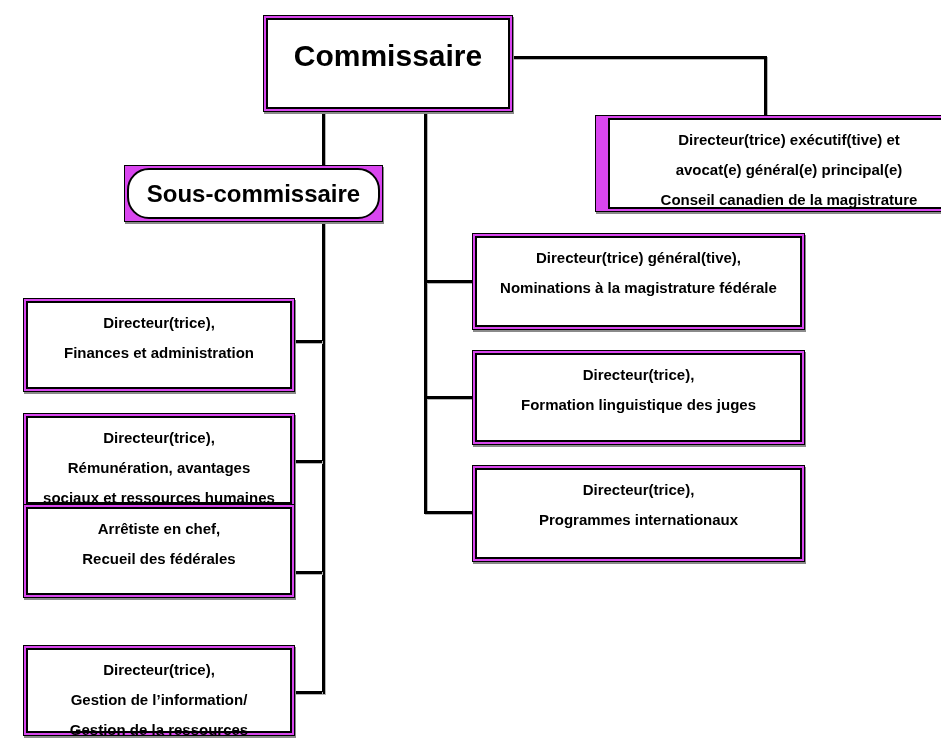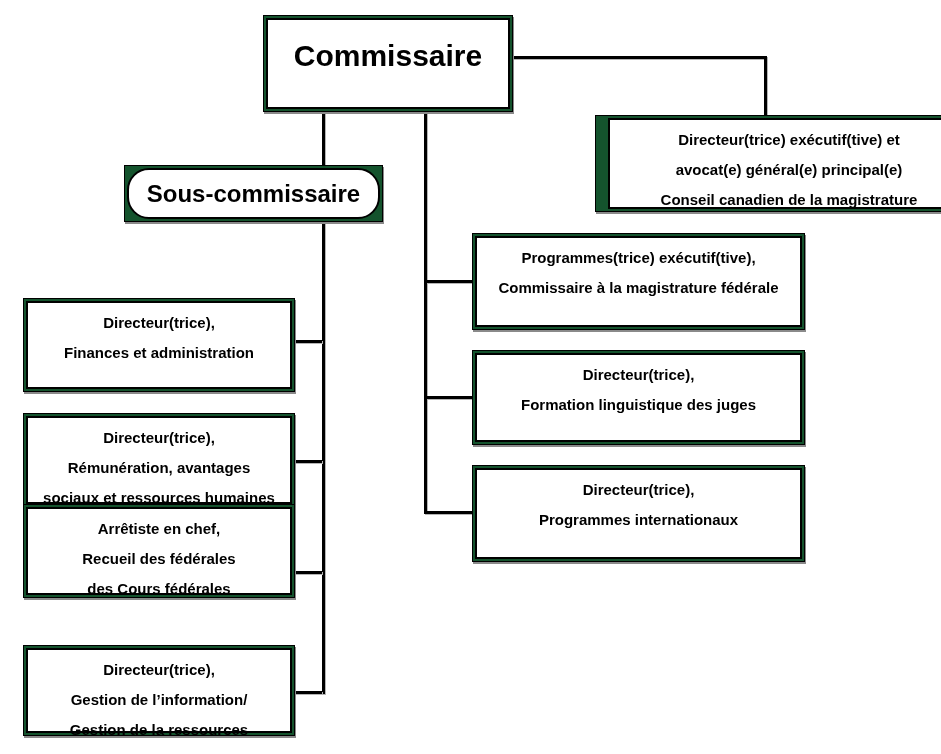--- a/index.html
+++ b/index.html
@@ -18,21 +18,21 @@
   
   .conn {
     position: absolute;
     background: #000000;
     box-shadow: 1px 1px 0 #b5b5b5;
   }
   
   .node {
     position: absolute;
     box-sizing: border-box;
-    background: #14532d;
+    background: #d946ef;
     border: 1px solid #000000;
     padding: 2px;
     box-shadow: 1px 2px 0 #8a8a8a;
   }
   .inner {
     box-sizing: border-box;
     width: 100%;
     height: 100%;
     border: 2px solid #000000;
     text-align: center;
@@ -106,21 +106,20 @@
       <span class="ln">Directeur(trice),</span>
       <span class="ln">Rémunération, avantages</span>
       <span class="ln">sociaux et ressources humaines</span>
     </div>
   </div>
 
   <div class="node small" style="left:23px; top:504px; width:272px; height:94px;">
     <div class="inner">
       <span class="ln">Arrêtiste en chef,</span>
       <span class="ln">Recueil des fédérales</span>
-      <span class="ln">des Cours fédérales</span>
     </div>
   </div>
 
   <div class="node small" style="left:23px; top:645px; width:272px; height:91px;">
     <div class="inner">
       <span class="ln">Directeur(trice),</span>
       <span class="ln">Gestion de l’information/</span>
       <span class="ln">Gestion de la ressources</span>
     </div>
   </div>
@@ -128,22 +127,22 @@
   <div class="node small" style="left:595px; top:115px; width:378px; height:97px;padding-left:12px;">
     <div class="inner">
       <span class="ln">Directeur(trice) exécutif(tive) et</span>
       <span class="ln">avocat(e) général(e) principal(e)</span>
       <span class="ln">Conseil canadien de la magistrature</span>
     </div>
   </div>
 
   <div class="node small" style="left:472px; top:233px; width:333px; height:97px;">
     <div class="inner">
-      <span class="ln">Programmes(trice) exécutif(tive),</span>
-      <span class="ln">Commissaire à la magistrature fédérale</span>
+      <span class="ln">Directeur(trice) général(tive),</span>
+      <span class="ln">Nominations à la magistrature fédérale</span>
     </div>
   </div>
 
   <div class="node small" style="left:472px; top:350px; width:333px; height:95px;">
     <div class="inner">
       <span class="ln">Directeur(trice),</span>
       <span class="ln">Formation linguistique des juges</span>
     </div>
   </div>
 

